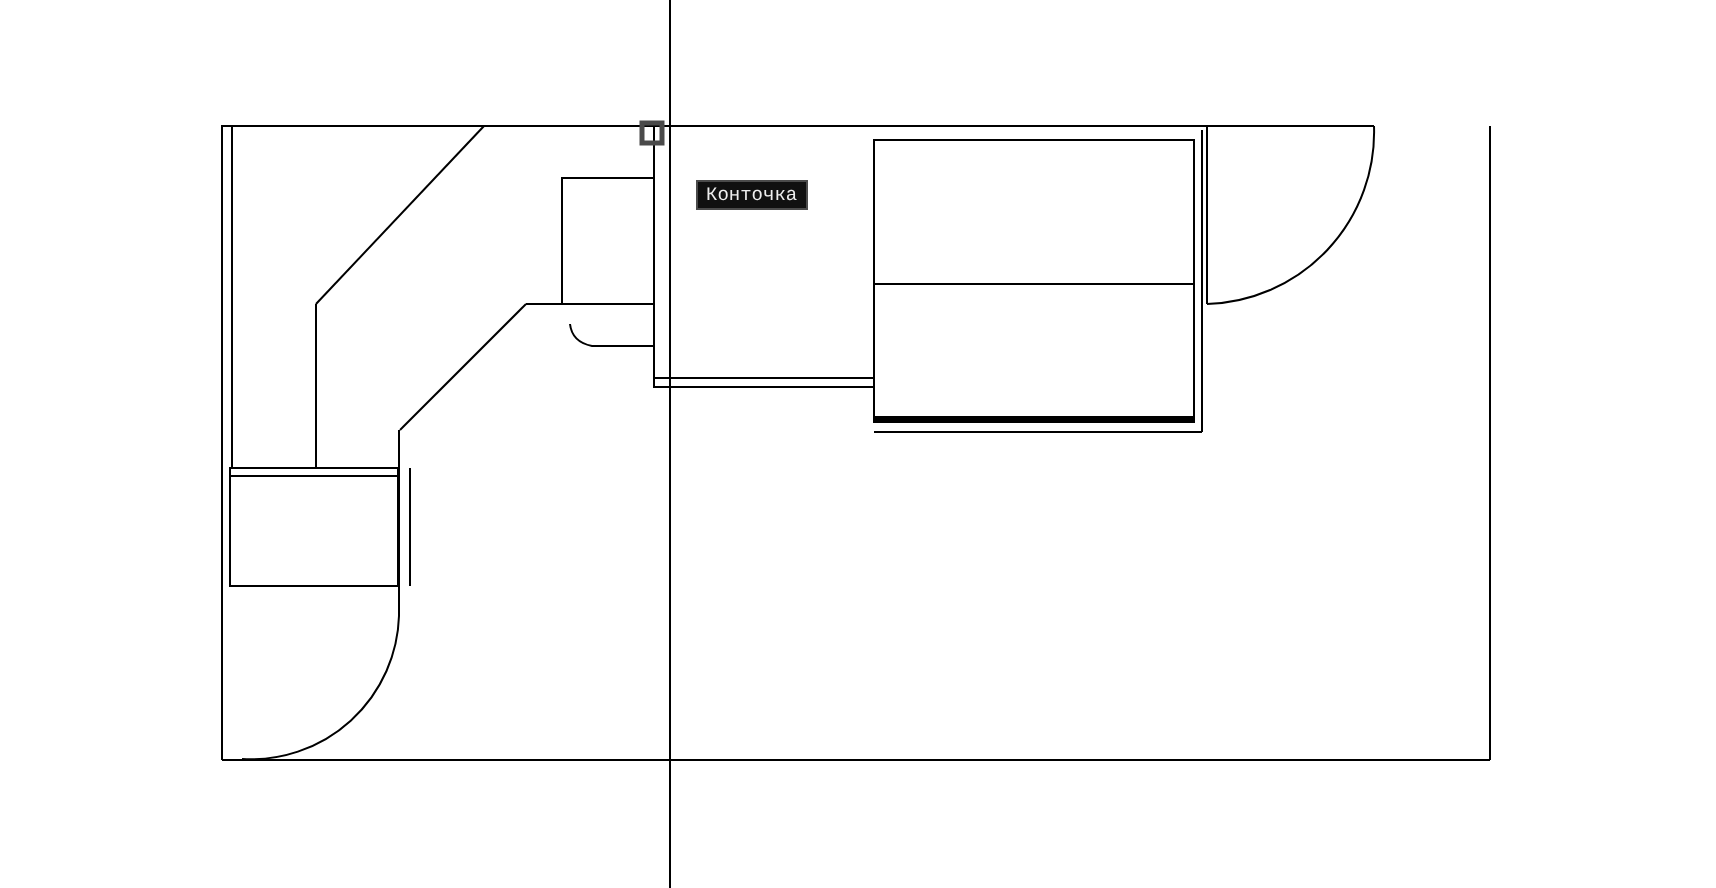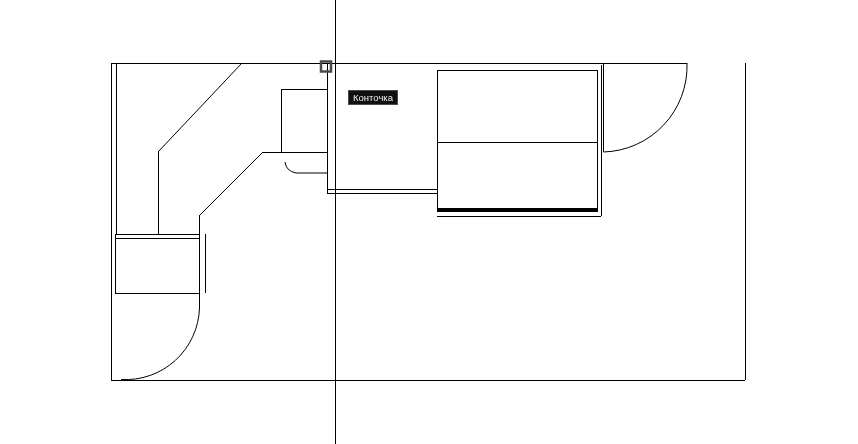--- a/index.html
+++ b/index.html
@@ -2,21 +2,21 @@
 <html><head>
 <meta charset="utf-8">
 <style>
   html, body { margin: 0; padding: 0; background: #ffffff; }
   #screen {
     position: relative;
     width: 858px;
     height: 444px;
     background: #ffffff;
     overflow: hidden;
-    font-family: Liberation Sans, sans-serif;
+    font-family: Liberation Mono, monospace;
   }
   #plan-svg { position: absolute; left: 0; top: 0; }
   .snap-tooltip {
     position: absolute;
     left: 348px;
     top: 90px;
     height: 13px;
     padding: 0 4px;
     background: #101010;
     border: 1px solid #4b4b4b;

